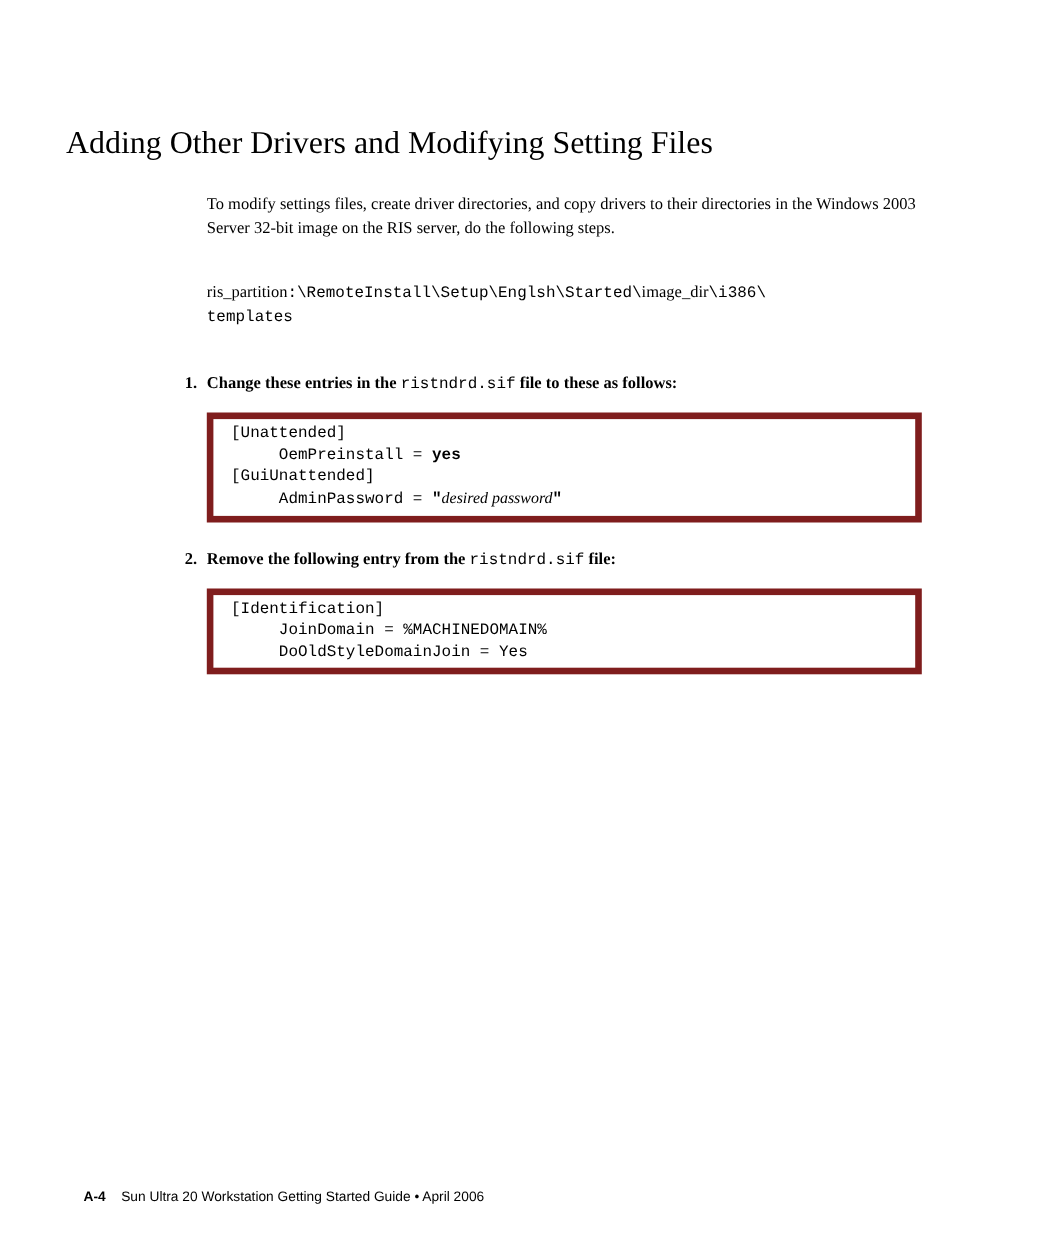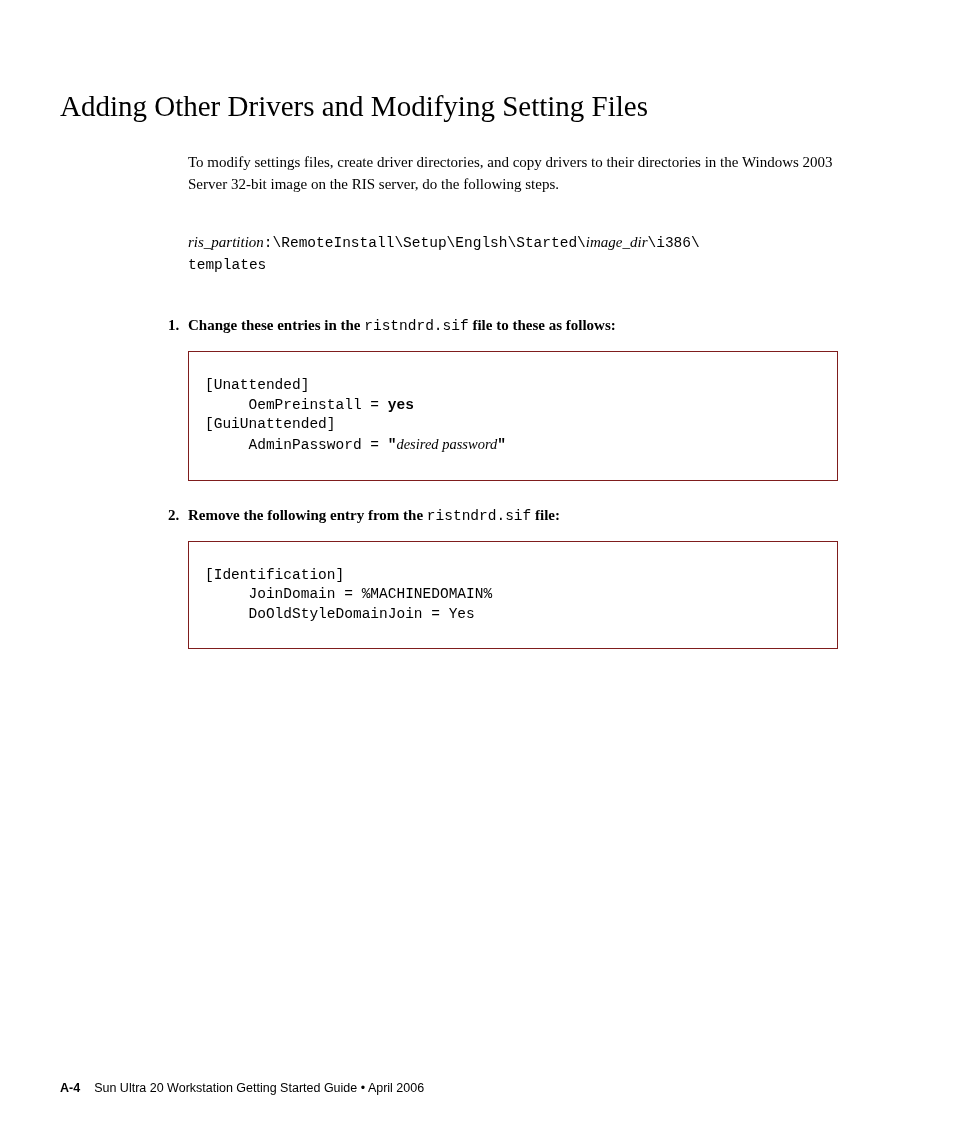--- a/index.html
+++ b/index.html
@@ -27,33 +27,33 @@
     font-size: 29px;
     font-weight: 400;
     width: 128px;
     flex-shrink: 0;
     line-height: 1.25;
   }
   .sec-title {
     font-size: 29px;
     font-weight: 400;
     line-height: 1.25;
+    margin-top: 24px;
   }
   .body-block {
     margin-left: 128px;
   }
   p {
     margin: 12px 0 14px 0;
   }
   .mono {
     font-family: "Courier New", Courier, monospace;
     font-size: 14.5px;
   }
   .italic {
-    font-style: italic;
   }
   .bold {
     font-weight: bold;
   }
   .step-row {
     display: flex;
     align-items: flex-start;
     margin-left: 108px;
     margin-top: 18px;
     margin-bottom: 14px;
@@ -63,41 +63,41 @@
     width: 20px;
     flex-shrink: 0;
   }
   .step-text {
     font-weight: bold;
   }
   .step-text .mono {
     font-weight: normal;
   }
   .code-box {
-    border: 1px solid #7f1d1d;
+    border: 6px solid #7f1d1d;
     margin-left: 128px;
     margin-right: 36px;
-    padding: 24px 16px;
+    padding: 4px 16px;
     font-family: "Courier New", Courier, monospace;
     font-size: 14.5px;
     line-height: 1.35;
     white-space: pre;
     margin-bottom: 24px;
   }
   .code-box .italic {
     font-family: "Palatino Linotype", Palatino, Georgia, serif;
     font-style: italic;
   }
   .code-box .bold {
     font-weight: bold;
   }
   .footer {
     position: absolute;
     bottom: 48px;
-    left: 60px;
+    left: 76px;
     font-family: Helvetica, Arial, sans-serif;
     font-size: 12.5px;
   }
   .footer-pg {
     font-weight: bold;
     margin-right: 14px;
   }
 </style>
 </head>
 <body>

